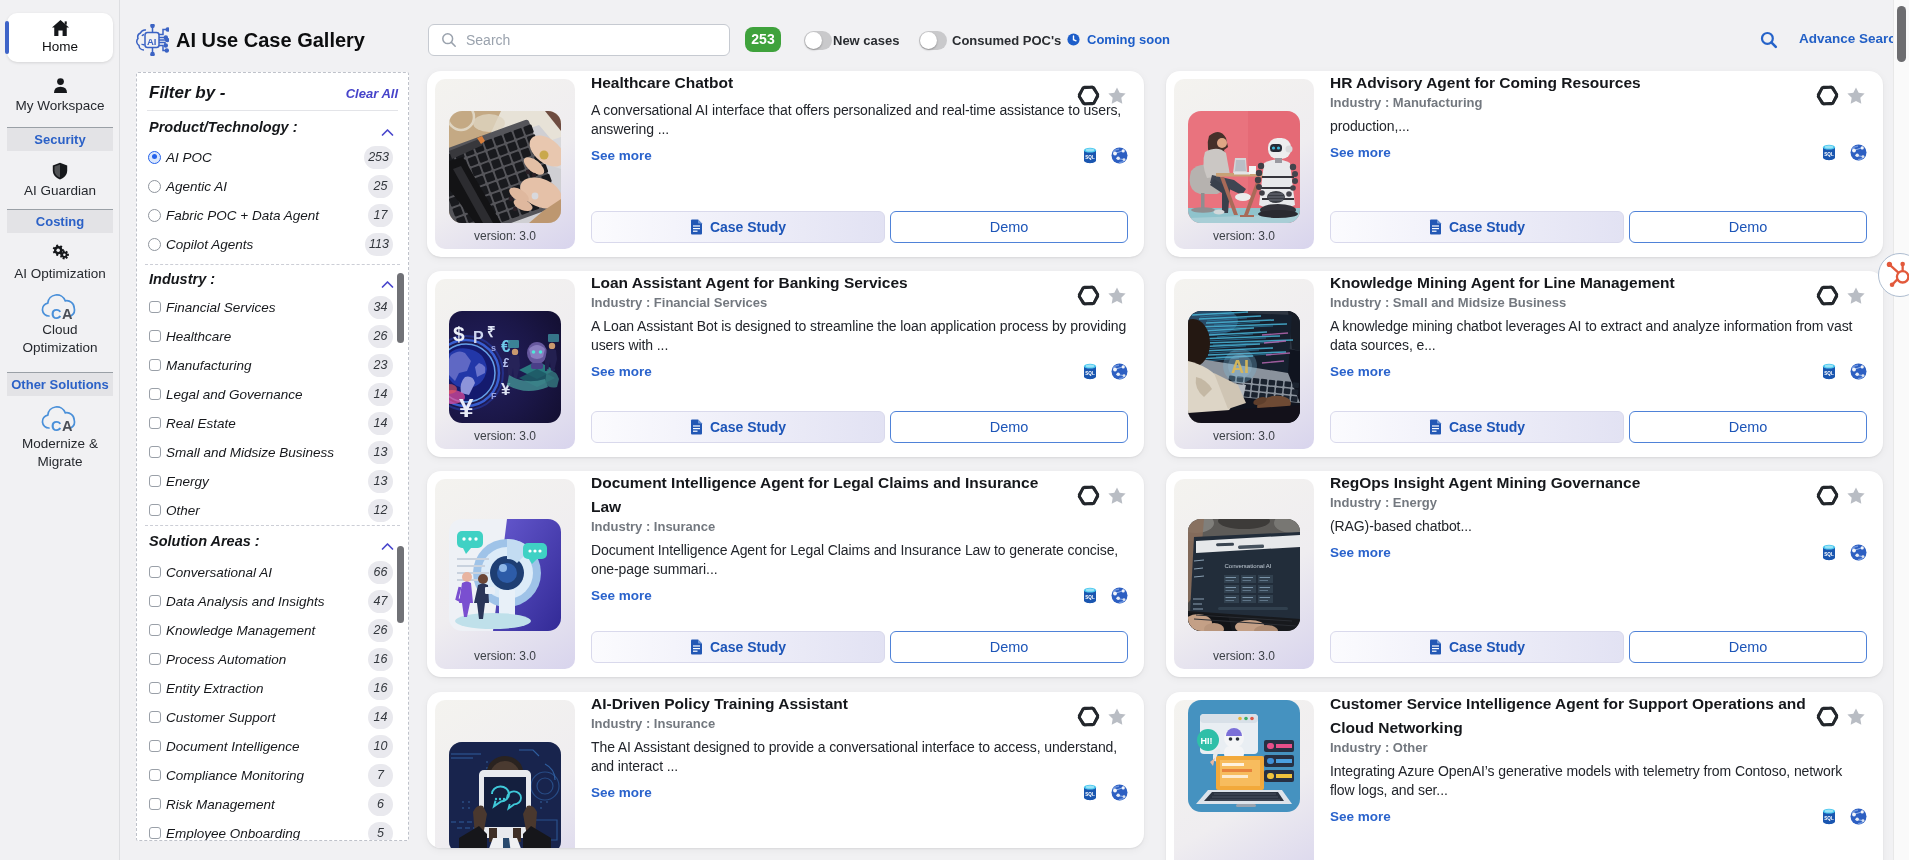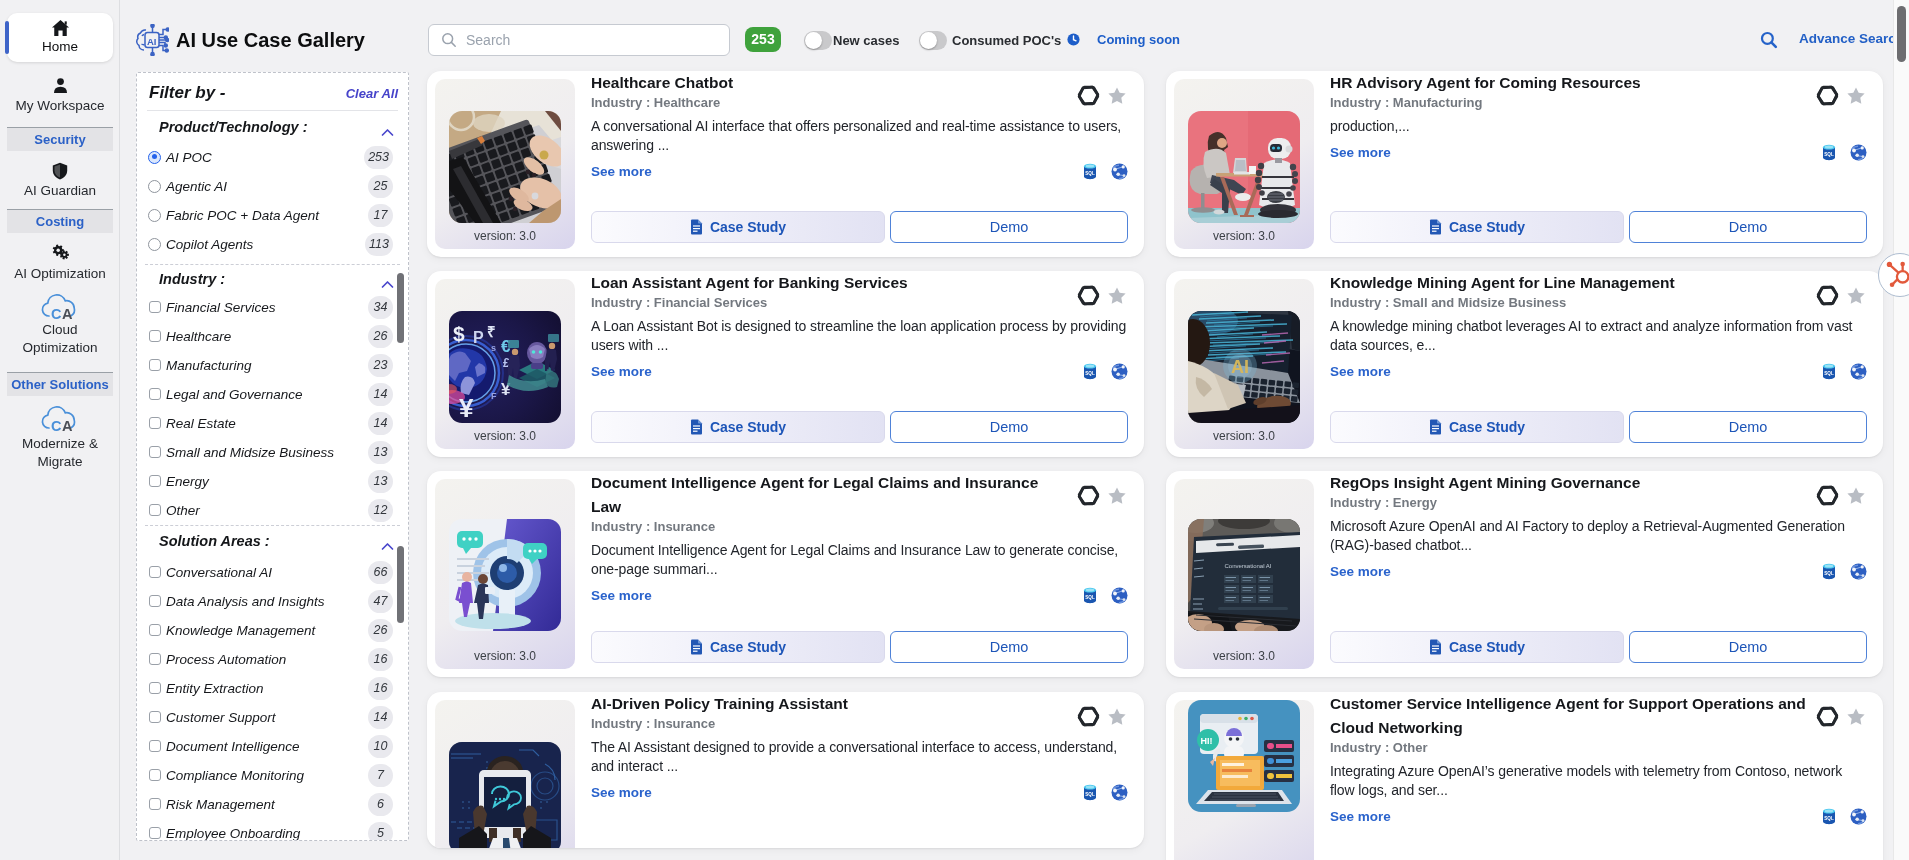--- a/index.html
+++ b/index.html
@@ -9,29 +9,29 @@
 .slab {position:absolute;left:0;width:120px;text-align:center;font-size:13.5px;line-height:18px;color:#26292e;}
 .band {position:absolute;left:7px;width:106px;height:24px;background:#e3e3e6;border-top:1px solid #9aa0a6;color:#2b61c7;font-weight:bold;font-size:13px;text-align:center;line-height:23px;}
 .hlogo {position:absolute;left:136px;top:24px;}
 .h1 {position:absolute;left:176px;top:26px;font-size:20px;font-weight:bold;color:#0c0d0e;line-height:28px;}
 .search {position:absolute;left:428px;top:24px;width:302px;height:32px;background:#fff;border:1px solid #c6cad1;border-radius:6px;display:flex;align-items:center;padding-left:12px;gap:9px;}
 .search span {color:#9aa2ad;font-size:14px;}
 .cnt {position:absolute;left:745px;top:27px;width:36px;height:25px;background:#3fa23c;border-radius:8px;color:#fff;font-weight:bold;font-size:14px;text-align:center;line-height:25px;}
 .tog {position:absolute;top:31px;width:28px;height:19px;background:#c9c9cb;border-radius:10px;}
 .tog:after {content:"";position:absolute;left:1px;top:1px;width:17px;height:17px;background:#fff;border-radius:50%;box-shadow:0 1px 2px rgba(0,0,0,.3);}
 .toglab {position:absolute;top:33px;font-size:13px;font-weight:bold;color:#2a2d31;}
-.coming {position:absolute;left:1067px;top:32px;display:flex;align-items:center;gap:17px;}
+.coming {position:absolute;left:1067px;top:32px;display:flex;align-items:center;gap:7px;}
 .coming span {color:#1d5ec9;font-weight:bold;font-size:13px;}
 .adv {position:absolute;left:1760px;top:31px;display:flex;align-items:flex-start;gap:21px;}
 .adv span {color:#2360c6;font-weight:bold;font-size:13.5px;}
 .fpanel {position:absolute;left:136px;top:72px;width:273px;height:769px;background:#fff;border:1px dashed #bfc2ca;border-radius:2px;overflow:hidden;font-style:italic;}
 .ftitle {position:absolute;left:12px;top:10px;font-size:17px;font-weight:bold;color:#131519;}
 .fclear {position:absolute;right:10px;top:13px;font-size:13px;font-weight:bold;color:#4643ca;}
 .fhr {position:absolute;left:10px;right:10px;top:37px;border-top:1px solid #e3e4e8;}
-.fsec {position:absolute;left:12px;font-size:14.5px;font-weight:bold;color:#15171a;margin-left:10px;}
+.fsec {position:absolute;left:12px;font-size:14.5px;font-weight:bold;color:#15171a;}
 .fchev {position:absolute;right:14px;}
 .fdash {position:absolute;left:8px;right:8px;border-top:1px dashed #ccced6;}
 .frow {position:absolute;left:11px;right:15px;height:26px;display:flex;align-items:center;}
 .flab {font-size:13.5px;color:#16181c;margin-left:5px;flex:1;}
 .fbadge {background:#e9e9ee;border-radius:12px;min-width:25px;height:23px;padding:0 4px;font-size:12.5px;color:#33373d;text-align:center;line-height:23px;}
 .rad {width:13px;height:13px;border:1.5px solid #8f959d;border-radius:50%;background:#fff;}
 .rsel {border:1.5px solid #2563eb;background:#dbe7fd;position:relative;}
 .rsel:after {content:"";position:absolute;left:2.5px;top:2.5px;width:5px;height:5px;background:#2563eb;border-radius:50%;}
 .cbx {width:12px;height:12px;border:1.5px solid #9aa0a8;border-radius:3px;background:#fff;margin-left:1px;}
 .fsb {position:absolute;right:4px;width:7px;border-radius:4px;background:#707176;}
@@ -428,21 +428,20 @@
               <g transform="rotate(300)">
                 <path d="M -4.2,-8.8 L 4.2,-8.8 L 9.6,-1.0"></path>
               </g>
             </g>
           </svg>
           <svg width="22" height="22" viewBox="0 0 24 24">
             <path fill="#b9bdc4" d="M12 2.6l2.9 5.9 6.5.9-4.7 4.6 1.1 6.5-5.8-3.1-5.8 3.1 1.1-6.5L2.6 9.4l6.5-.9z"></path>
           </svg>
         </div>
       </div>
-<div class="cind">Industry : Healthcare</div>
 <div class="cdesc">
         <div class="nw">A conversational AI interface that offers personalized and real-time assistance to users,</div>
         <div class="nw">answering ...</div>
       </div>
 <div class="smrow">
         <span class="sm">See more</span>
         <span class="smi">
           <svg width="14" height="17" viewBox="0 0 14 17">
             <path d="M1 3.2 v10.4 c0 1.5 2.7 2.6 6 2.6 s6-1.1 6-2.6 V3.2 Z" fill="#1a56b0"></path>
             <ellipse cx="7" cy="3.2" rx="6" ry="2.4" fill="#49c8ef"></ellipse>
@@ -1106,21 +1105,20 @@
               </g>
             </g>
           </svg>
           <svg width="22" height="22" viewBox="0 0 24 24">
             <path fill="#b9bdc4" d="M12 2.6l2.9 5.9 6.5.9-4.7 4.6 1.1 6.5-5.8-3.1-5.8 3.1 1.1-6.5L2.6 9.4l6.5-.9z"></path>
           </svg>
         </div>
       </div>
 <div class="cind">Industry : Energy</div>
 <div class="cdesc">
-        <div class="nw">Microsoft Azure OpenAI and AI Factory to deploy a Retrieval-Augmented Generation</div>
         <div class="nw">(RAG)-based chatbot...</div>
       </div>
 <div class="smrow">
         <span class="sm">See more</span>
         <span class="smi">
           <svg width="14" height="17" viewBox="0 0 14 17">
             <path d="M1 3.2 v10.4 c0 1.5 2.7 2.6 6 2.6 s6-1.1 6-2.6 V3.2 Z" fill="#1a56b0"></path>
             <ellipse cx="7" cy="3.2" rx="6" ry="2.4" fill="#49c8ef"></ellipse>
             <ellipse cx="7" cy="3" rx="4.2" ry="1.5" fill="#9ae2f6"></ellipse>
             <text x="7" y="12.2" font-family="Liberation Sans,sans-serif" font-size="4.6" font-weight="bold" fill="#fff" text-anchor="middle">SQL</text>

